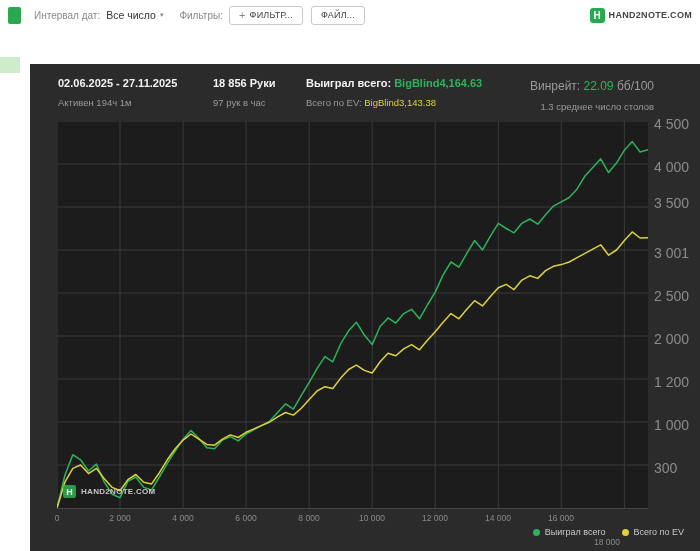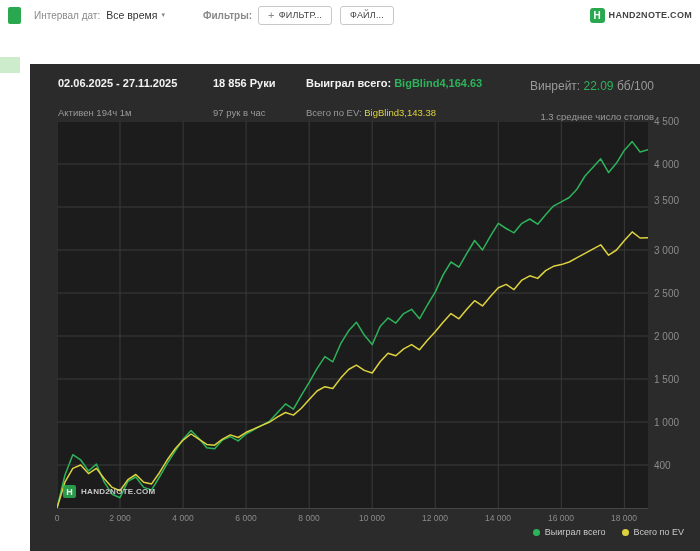--- a/index.html
+++ b/index.html
@@ -10,73 +10,73 @@
   }
   .screen{position:relative;width:700px;height:519px;background:#ffffff;}
 
   
   .row1{position:absolute;left:0;top:0;width:700px;height:30px;background:#fff;display:flex;align-items:center;}
   .menu-tile{position:absolute;left:8px;top:7px;width:13px;height:17px;background:#2aa84f;border-radius:2px;}
   .row1-content{display:flex;align-items:center;width:100%;padding-left:34px;box-sizing:border-box;}
   .t-label{font-size:10px;color:#8a8a8a;margin-right:6px;}
   .t-value{font-size:10.5px;color:#333;display:inline-flex;align-items:center;gap:4px;cursor:pointer;}
   .caret{font-size:7px;color:#888;}
-  .filters-label{margin-left:38px;font-weight:bold;}
+  .filters-label{margin-left:16px;}
   .btn{font-size:9px;color:#444;background:#fff;border:1px solid #c9c9c9;border-radius:3px;height:19px;
        padding:0 9px;display:inline-flex;align-items:center;gap:4px;letter-spacing:.2px;cursor:pointer;margin-right:8px;}
   .plus{color:#8a8a8a;font-size:11px;line-height:1;}
   .logo{margin-left:auto;margin-right:8px;display:flex;align-items:center;gap:4px;}
   .logo-badge{width:15px;height:15px;background:#2aa84f;border-radius:3px;color:#fff;font-size:10px;font-weight:bold;
               display:flex;align-items:center;justify-content:center;}
   .logo-text{font-size:9px;font-weight:bold;color:#444;letter-spacing:.3px;}
 
   
   .row2{position:absolute;left:30px;top:30px;width:670px;height:26px;background:#ececec;}
   .chip{position:absolute;left:3px;top:3px;display:inline-flex;align-items:center;gap:7px;padding:3px 9px;
         background:#fff;border:1px solid #cfcfcf;border-radius:3px;font-size:10px;color:#333;cursor:pointer;}
   .chip-close{color:#999;font-size:11px;line-height:1;cursor:pointer;}
   .side-green{position:absolute;left:0;top:57px;width:20px;height:16px;background:#cdeccb;}
 
   
   .panel{position:absolute;left:30px;top:64px;width:670px;height:487px;background:#2b2b2b;}
   .stat-col{position:absolute;top:13px;}
-  .stat-line1{font-size:11px;font-weight:bold;color:#f2f2f2;margin-bottom:18px;white-space:nowrap;}
+  .stat-line1{font-size:11px;font-weight:bold;color:#f2f2f2;margin-bottom:8px;white-space:nowrap;}
   .stat-line2{font-size:9.5px;color:#9a9a9a;white-space:nowrap;}
   .col1{left:28px;} .col2{left:183px;} .col3{left:276px;}
   .col4{right:46px;text-align:right;top:15px;}
   .val-green{color:#2db35a;}
   .val-yellow{color:#ddd23e;}
   .col4 .stat-line1{font-size:12px;font-weight:normal;color:#9a9a9a;}
 
   
   .plot{position:absolute;left:27px;top:57px;width:591px;height:387px;background:#1c1c1c;border-bottom:1px solid #454545;}
   .plot svg{position:absolute;left:0;top:0;}
   .y-ticks{position:absolute;left:624px;top:57px;width:44px;height:387px;}
-  .ytick{position:absolute;left:0;font-size:10px;color:#8b8b8b;white-space:nowrap;}
+  .ytick{position:absolute;left:0;font-size:14px;color:#8b8b8b;white-space:nowrap;}
   .x-ticks{position:absolute;left:27px;top:449px;width:591px;height:12px;}
   .xtick{position:absolute;transform:translateX(-50%);font-size:8.5px;color:#8b8b8b;white-space:nowrap;}
   .legend{position:absolute;right:16px;top:463px;display:flex;align-items:center;gap:16px;}
   .legend-item{display:flex;align-items:center;gap:5px;font-size:9px;color:#c9c9c9;cursor:pointer;}
   .legend-dot{width:7px;height:7px;border-radius:50%;display:inline-block;}
   .watermark{position:absolute;left:6px;bottom:10px;display:flex;align-items:center;gap:5px;opacity:.9;}
   .wm-badge{width:13px;height:13px;background:#2aa84f;border-radius:2px;color:#fff;font-size:9px;font-weight:bold;
             display:flex;align-items:center;justify-content:center;}
   .wm-text{font-size:8px;font-weight:bold;color:#d9d9d9;letter-spacing:.3px;}
 </style>
 </head>
 <body>
 
 <div class="screen">
 
   <div class="row1">
     <span class="menu-tile"></span>
     <div class="row1-content">
       <span class="t-label">Интервал дат:</span>
       <span class="t-value">
-        <span>Все время</span>
+        <span>Все число</span>
         <span class="caret">▾</span>
       </span>
       <span class="t-label filters-label">Фильтры:</span>
       <button class="btn">
         <span class="plus">+</span>
         <span>ФИЛЬТР...</span>
       </button>
       <button class="btn">
         <span>ФАЙЛ...</span>
       </button>
@@ -146,41 +146,41 @@
           <polyline points="0.0,387.0 7.9,354.3 15.8,333.7 23.6,338.8 31.5,350.0 39.4,343.1 47.3,361.2 55.2,373.2 63.0,376.7 70.9,360.3 78.8,356.0 86.7,366.4 94.6,368.9 102.4,356.0 110.3,342.3 118.2,330.2 126.1,318.2 134.0,309.6 141.8,317.3 149.7,326.8 157.6,327.7 165.5,319.1 173.4,315.6 181.2,319.9 189.1,313.0 197.0,308.7 204.9,304.4 212.8,300.1 220.6,291.5 228.5,282.9 236.4,288.1 244.3,274.3 252.2,261.4 260.0,247.7 267.9,235.6 275.8,240.8 283.7,222.7 291.6,209.8 299.4,201.2 307.3,214.1 315.2,223.6 323.1,205.5 331.0,196.9 338.8,202.1 346.7,192.6 354.6,188.3 362.5,197.8 370.4,184.0 378.2,171.1 386.1,153.9 394.0,141.0 401.9,146.2 409.8,132.4 417.6,119.5 425.5,129.0 433.4,115.2 441.3,102.3 449.2,107.5 457.0,111.8 464.9,102.3 472.8,98.0 480.7,103.2 488.6,93.7 496.4,85.1 504.3,80.8 512.2,76.5 520.1,67.9 528.0,55.0 535.8,46.4 543.7,37.8 551.6,51.6 559.5,42.1 567.4,29.2 575.2,20.6 583.1,31.0 591.0,28.8" fill="none" stroke="#2db35a" stroke-width="1.5" stroke-linejoin="round" stroke-linecap="round"></polyline>
           <polyline points="0.0,387.0 7.9,361.2 15.8,347.4 23.6,344.0 31.5,352.6 39.4,347.4 47.3,357.8 55.2,366.4 63.0,369.8 70.9,358.6 78.8,353.5 86.7,361.2 94.6,362.9 102.4,351.7 110.3,338.8 118.2,327.7 126.1,319.1 134.0,313.0 141.8,318.2 149.7,323.4 157.6,324.2 165.5,318.2 173.4,313.9 181.2,316.5 189.1,311.3 197.0,307.9 204.9,304.4 212.8,301.0 220.6,295.8 228.5,291.5 236.4,294.1 244.3,287.2 252.2,278.6 260.0,270.0 267.9,265.7 275.8,267.5 283.7,257.1 291.6,248.5 299.4,244.2 307.3,249.4 315.2,252.0 323.1,240.8 331.0,232.2 338.8,234.8 346.7,227.9 354.6,223.6 362.5,228.8 370.4,219.3 378.2,210.7 386.1,201.2 394.0,192.6 401.9,197.8 409.8,188.3 417.6,179.7 425.5,184.9 433.4,175.4 441.3,166.8 449.2,163.4 457.0,168.6 464.9,159.1 472.8,154.8 480.7,157.4 488.6,149.6 496.4,145.3 504.3,143.6 512.2,141.0 520.1,136.7 528.0,132.4 535.8,128.1 543.7,123.8 551.6,134.2 559.5,129.0 567.4,119.5 575.2,110.9 583.1,117.0 591.0,116.7" fill="none" stroke="#ddd23e" stroke-width="1.5" stroke-linejoin="round" stroke-linecap="round"></polyline>
         </svg>
       <div class="watermark">
         <span class="wm-badge">H</span>
         <span class="wm-text">HAND2NOTE.COM</span>
       </div>
     </div>
 
     <div class="y-ticks" id="y-ticks">
-        <div class="ytick" style="top: 339px;">400</div>
+        <div class="ytick" style="top: 339px;">300</div>
         <div class="ytick" style="top: 296px;">1 000</div>
-        <div class="ytick" style="top: 253px;">1 500</div>
+        <div class="ytick" style="top: 253px;">1 200</div>
         <div class="ytick" style="top: 210px;">2 000</div>
         <div class="ytick" style="top: 167px;">2 500</div>
-        <div class="ytick" style="top: 124px;">3 000</div>
+        <div class="ytick" style="top: 124px;">3 001</div>
         <div class="ytick" style="top: 74px;">3 500</div>
         <div class="ytick" style="top: 38px;">4 000</div>
         <div class="ytick" style="top: -5px;">4 500</div>
       </div>
     <div class="x-ticks" id="x-ticks">
         <div class="xtick" style="left: 0px;">0</div>
         <div class="xtick" style="left: 63px;">2 000</div>
         <div class="xtick" style="left: 126px;">4 000</div>
         <div class="xtick" style="left: 189px;">6 000</div>
         <div class="xtick" style="left: 252px;">8 000</div>
         <div class="xtick" style="left: 315px;">10 000</div>
         <div class="xtick" style="left: 378px;">12 000</div>
         <div class="xtick" style="left: 441px;">14 000</div>
         <div class="xtick" style="left: 504px;">16 000</div>
-        <div class="xtick" style="left: 567px;">18 000</div>
+        <div class="xtick" style="left: 550px; margin-top: 24px;">18 000</div>
       </div>
     <div class="legend" id="legend">
         <div class="legend-item">
           <span class="legend-dot" style="background: rgb(45, 179, 90);"></span>
           <span>Выиграл всего</span>
         </div>
         <div class="legend-item">
           <span class="legend-dot" style="background: rgb(221, 210, 62);"></span>
           <span>Всего по EV</span>
         </div>

